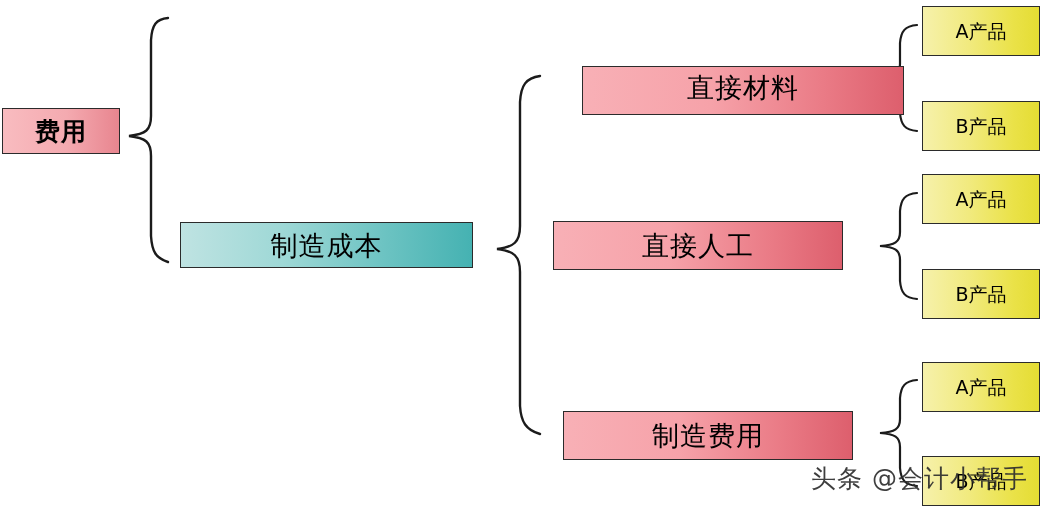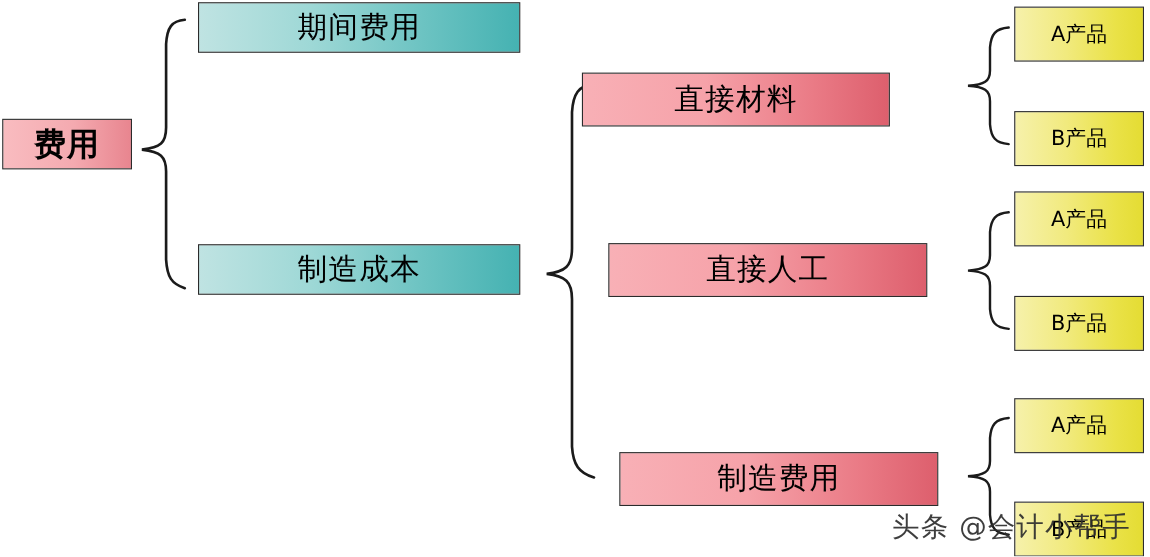--- a/index.html
+++ b/index.html
@@ -26,21 +26,21 @@
     justify-content: center;
     color: #000000;
     line-height: 1;
     white-space: nowrap;
     letter-spacing: 1px;
   }
 
   
   .node.root {
     background: linear-gradient(to right, #f9bcc0 0%, #f4aab0 55%, #e8858f 100%);
-    font-size: 29px;
+    font-size: 25px;
     font-weight: 700;
   }
 
   
   .node.teal {
     background: linear-gradient(to right, #bfe3e2 0%, #9ed8d6 35%, #6cc3c2 70%, #45b2b2 100%);
     font-size: 27px;
     font-weight: 400;
   }
 
@@ -132,25 +132,24 @@
              C 28 6, 24 11, 23 23
              L 23 44
              C 23 54, 18 57, 3 58
              C 18 59, 23 62, 23 72
              L 23 93
              C 24 105, 28 110, 40 111"></path>
   </svg>
 
   <div class="node root" style="left:2px; top:108px; width:118px; height:46px;">费用</div>
 
-  <div class="node teal" style="left:180px; top:2px; width:293px; height:46px;">期间费用</div>
 
   <div class="node teal" style="left:180px; top:222px; width:293px; height:46px;text-align:center;">制造成本</div>
 
-  <div class="node pink" style="left:529px; top:66px; width:280px; height:49px;">直接材料</div>
+  <div class="node pink" style="left:582px; top:66px; width:322px; height:49px;font-family:Liberation Mono, monospace;">直接材料</div>
 
   <div class="node pink" style="left:563px; top:411px; width:290px; height:49px;">制造费用</div>
 
   <div class="node pink" style="left:553px; top:221px; width:290px; height:49px;">直接人工</div>
 
   <div class="node yellow" style="left:922px; top:6px; width:118px; height:50px;">A产品</div>
 
   <div class="node yellow" style="left:922px; top:101px; width:118px; height:50px;">B产品</div>
 
   <div class="node yellow" style="left:922px; top:174px; width:118px; height:50px;">A产品</div>

